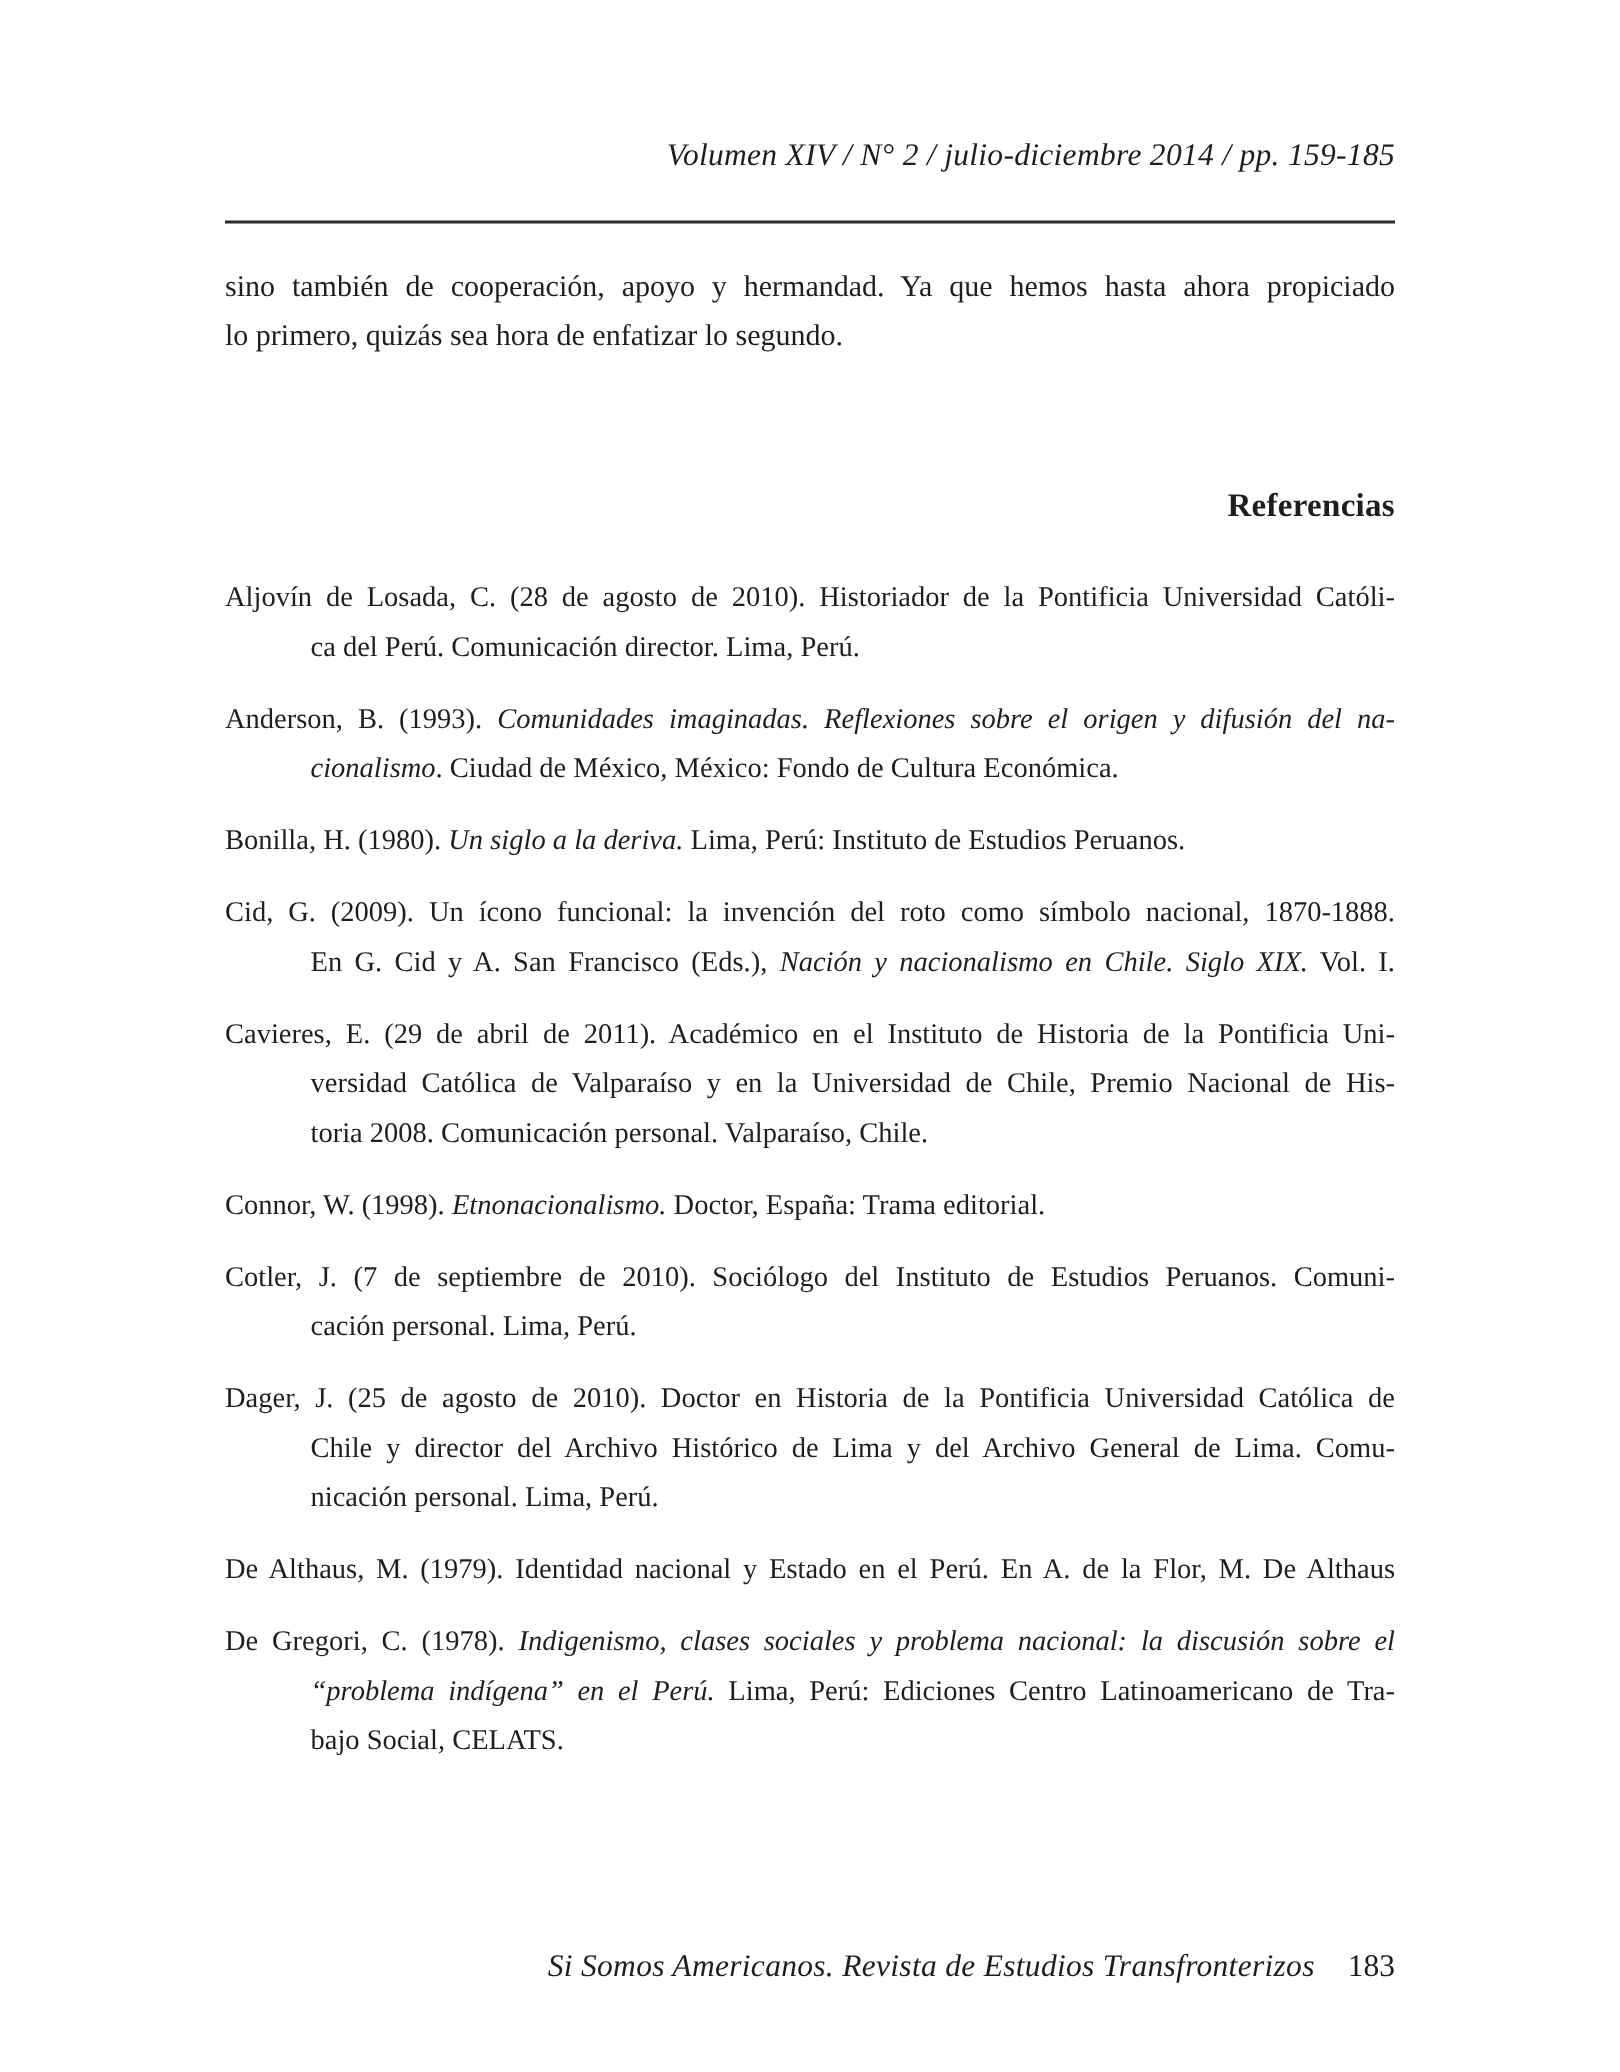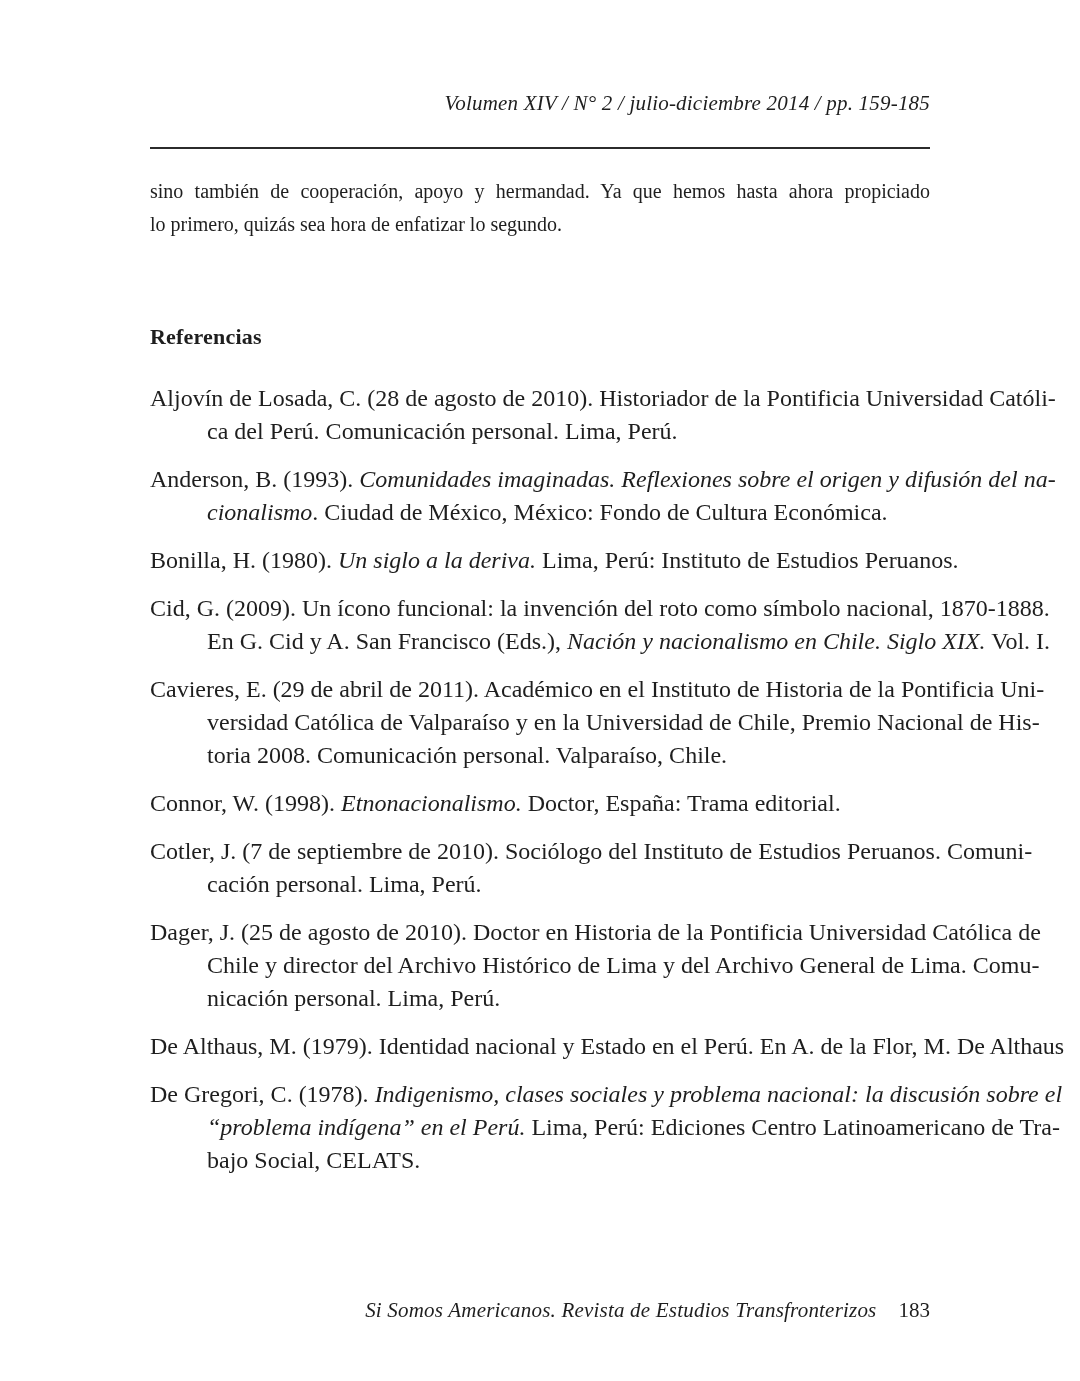--- a/index.html
+++ b/index.html
@@ -46,27 +46,27 @@
   }
   .just {
     text-align: justify;
     text-align-last: justify;
     text-justify: inter-word;
   }
   .refs-heading {
     margin-top: 78px;
     font-size: 22px;
     font-weight: 700;
-    text-align: left;
+    text-align: right;
     line-height: 36px;
     letter-spacing: 0.2px;
   }
   .refs {
     margin-top: 27px;
-    font-size: 24px;
+    font-size: 19px;
     line-height: 33px;
   }
   .ref {
     margin-bottom: 15px;
   }
   .ref-line.indent {
     padding-left: 57px;
   }
   .it {
     font-style: italic;
@@ -103,21 +103,21 @@
     <div class="intro">
       <div class="line just">sino también de cooperación, apoyo y hermandad. Ya que hemos hasta ahora propiciado</div>
       <div class="line">lo primero, quizás sea hora de enfatizar lo segundo.</div>
     </div>
 
     <div class="refs-heading">Referencias</div>
 
     <div class="refs">
         <div class="ref">
           <div class="line ref-line just"><span>Aljovín de Losada, C. (28 de agosto de 2010). Historiador de la Pontificia Universidad Católi-</span></div>
-          <div class="line ref-line indent"><span>ca del Perú. Comunicación personal. Lima, Perú.</span></div>
+          <div class="line ref-line indent"><span>ca del Perú. Comunicación director. Lima, Perú.</span></div>
         </div>
         <div class="ref">
           <div class="line ref-line just"><span>Anderson, B. (1993). </span><span class="it">Comunidades imaginadas. Reflexiones sobre el origen y difusión del na-</span></div>
           <div class="line ref-line indent"><span class="it">cionalismo</span><span>. Ciudad de México, México: Fondo de Cultura Económica.</span></div>
         </div>
         <div class="ref">
           <div class="line ref-line"><span>Bonilla, H. (1980). </span><span class="it">Un siglo a la deriva.</span><span> Lima, Perú: Instituto de Estudios Peruanos.</span></div>
         </div>
         <div class="ref">
           <div class="line ref-line just"><span>Cid, G. (2009). Un ícono funcional: la invención del roto como símbolo nacional, 1870-1888.</span></div>

